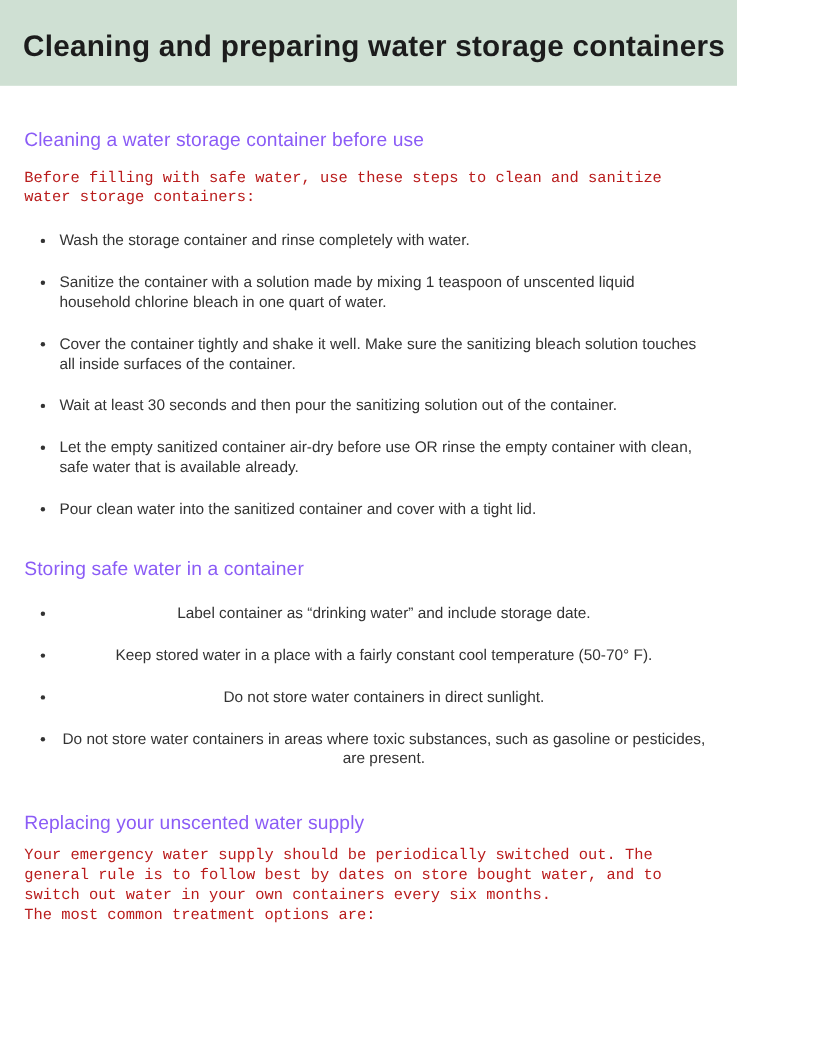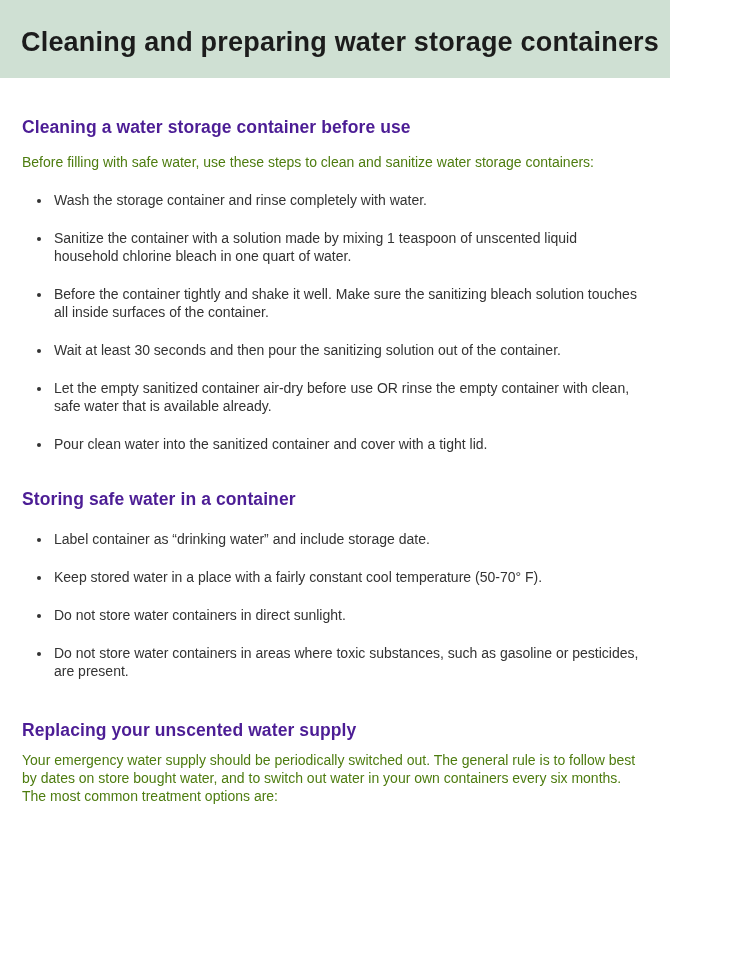--- a/index.html
+++ b/index.html
@@ -33,44 +33,45 @@
     letter-spacing: 0.2px;
     white-space: nowrap;
   }
   main {
     box-sizing: border-box;
     padding: 0 26px 0 22px;
   }
   h2 {
     margin: 0;
     font-size: 17.5px;
-    font-weight: bold;
-    color: #4c1d95;
+    font-weight: normal;
+    color: #8b5cf6;
     letter-spacing: 0.1px;
   }
   .h2-1 { margin-top: 39px; }
   .h2-2 { margin-top: 36px; }
   .h2-3 { margin-top: 40px; }
   p {
     margin: 0;
     font-size: 14px;
     line-height: 18px;
-    color: #4d7c0f;
+    color: #b91c1c;
+    font-family: Liberation Mono, monospace;
   }
   .intro { margin-top: 15px; }
   .para-1 { margin-top: 10px; max-width: 675px; }
   .para-2 { margin-top: 16px; max-width: 680px; }
   .para-3 { }
   ul {
     margin: 0;
     padding: 0 0 0 30px;
     list-style: disc outside;
   }
   .list-1 { margin-top: 12px; }
-  .list-2 { margin-top: 14px; }
+  .list-2 { margin-top: 14px; text-align: center; }
   .list-3 { margin-top: 9px; }
   li {
     font-size: 14px;
     line-height: 18px;
     color: #333333;
     padding-left: 2px;
     max-width: 650px;
     margin-top: 20px;
   }
   .list-1 li, .list-2 li { margin-bottom: 10px; }
@@ -88,21 +89,21 @@
   </header>
 
   <main>
 
     <section>
       <h2 class="h2-1">Cleaning a water storage container before use</h2>
       <p class="intro">Before filling with safe water, use these steps to clean and sanitize water storage containers:</p>
       <ul class="list-1">
         <li>Wash the storage container and rinse completely with water.</li>
         <li>Sanitize the container with a solution made by mixing 1 teaspoon of unscented liquid household chlorine bleach in one quart of water.</li>
-        <li>Before the container tightly and shake it well. Make sure the sanitizing bleach solution touches all inside surfaces of the container.</li>
+        <li>Cover the container tightly and shake it well. Make sure the sanitizing bleach solution touches all inside surfaces of the container.</li>
         <li>Wait at least 30 seconds and then pour the sanitizing solution out of the container.</li>
         <li>Let the empty sanitized container air-dry before use OR rinse the empty container with clean, safe water that is available already.</li>
         <li>Pour clean water into the sanitized container and cover with a tight lid.</li>
       </ul>
     </section>
 
     <section>
       <h2 class="h2-2">Storing safe water in a container</h2>
       <ul class="list-2">
         <li>Label container as “drinking water” and include storage date.</li>

